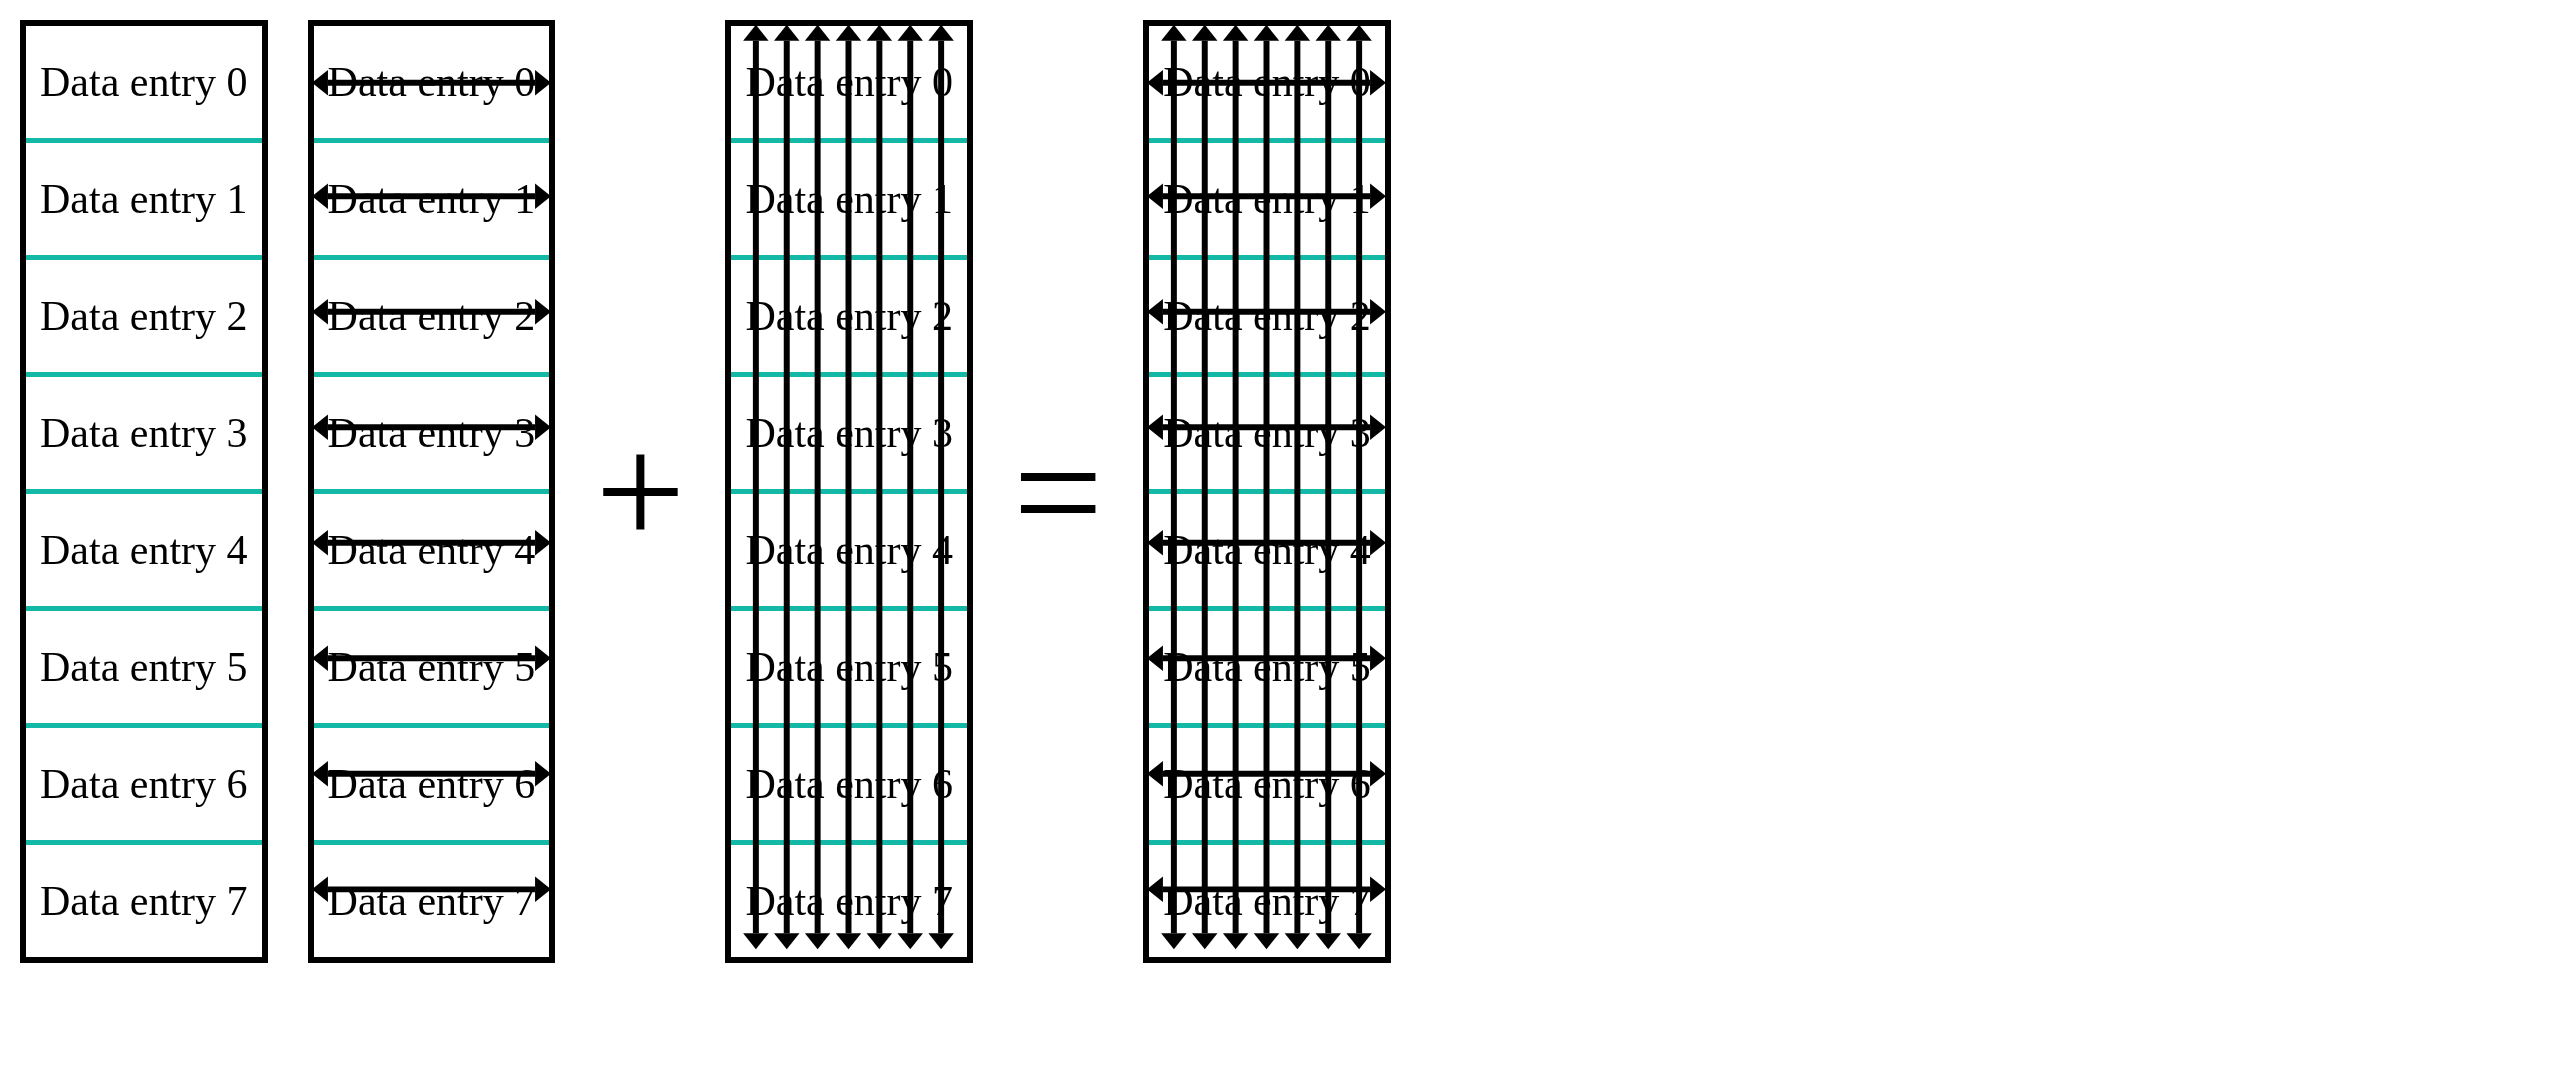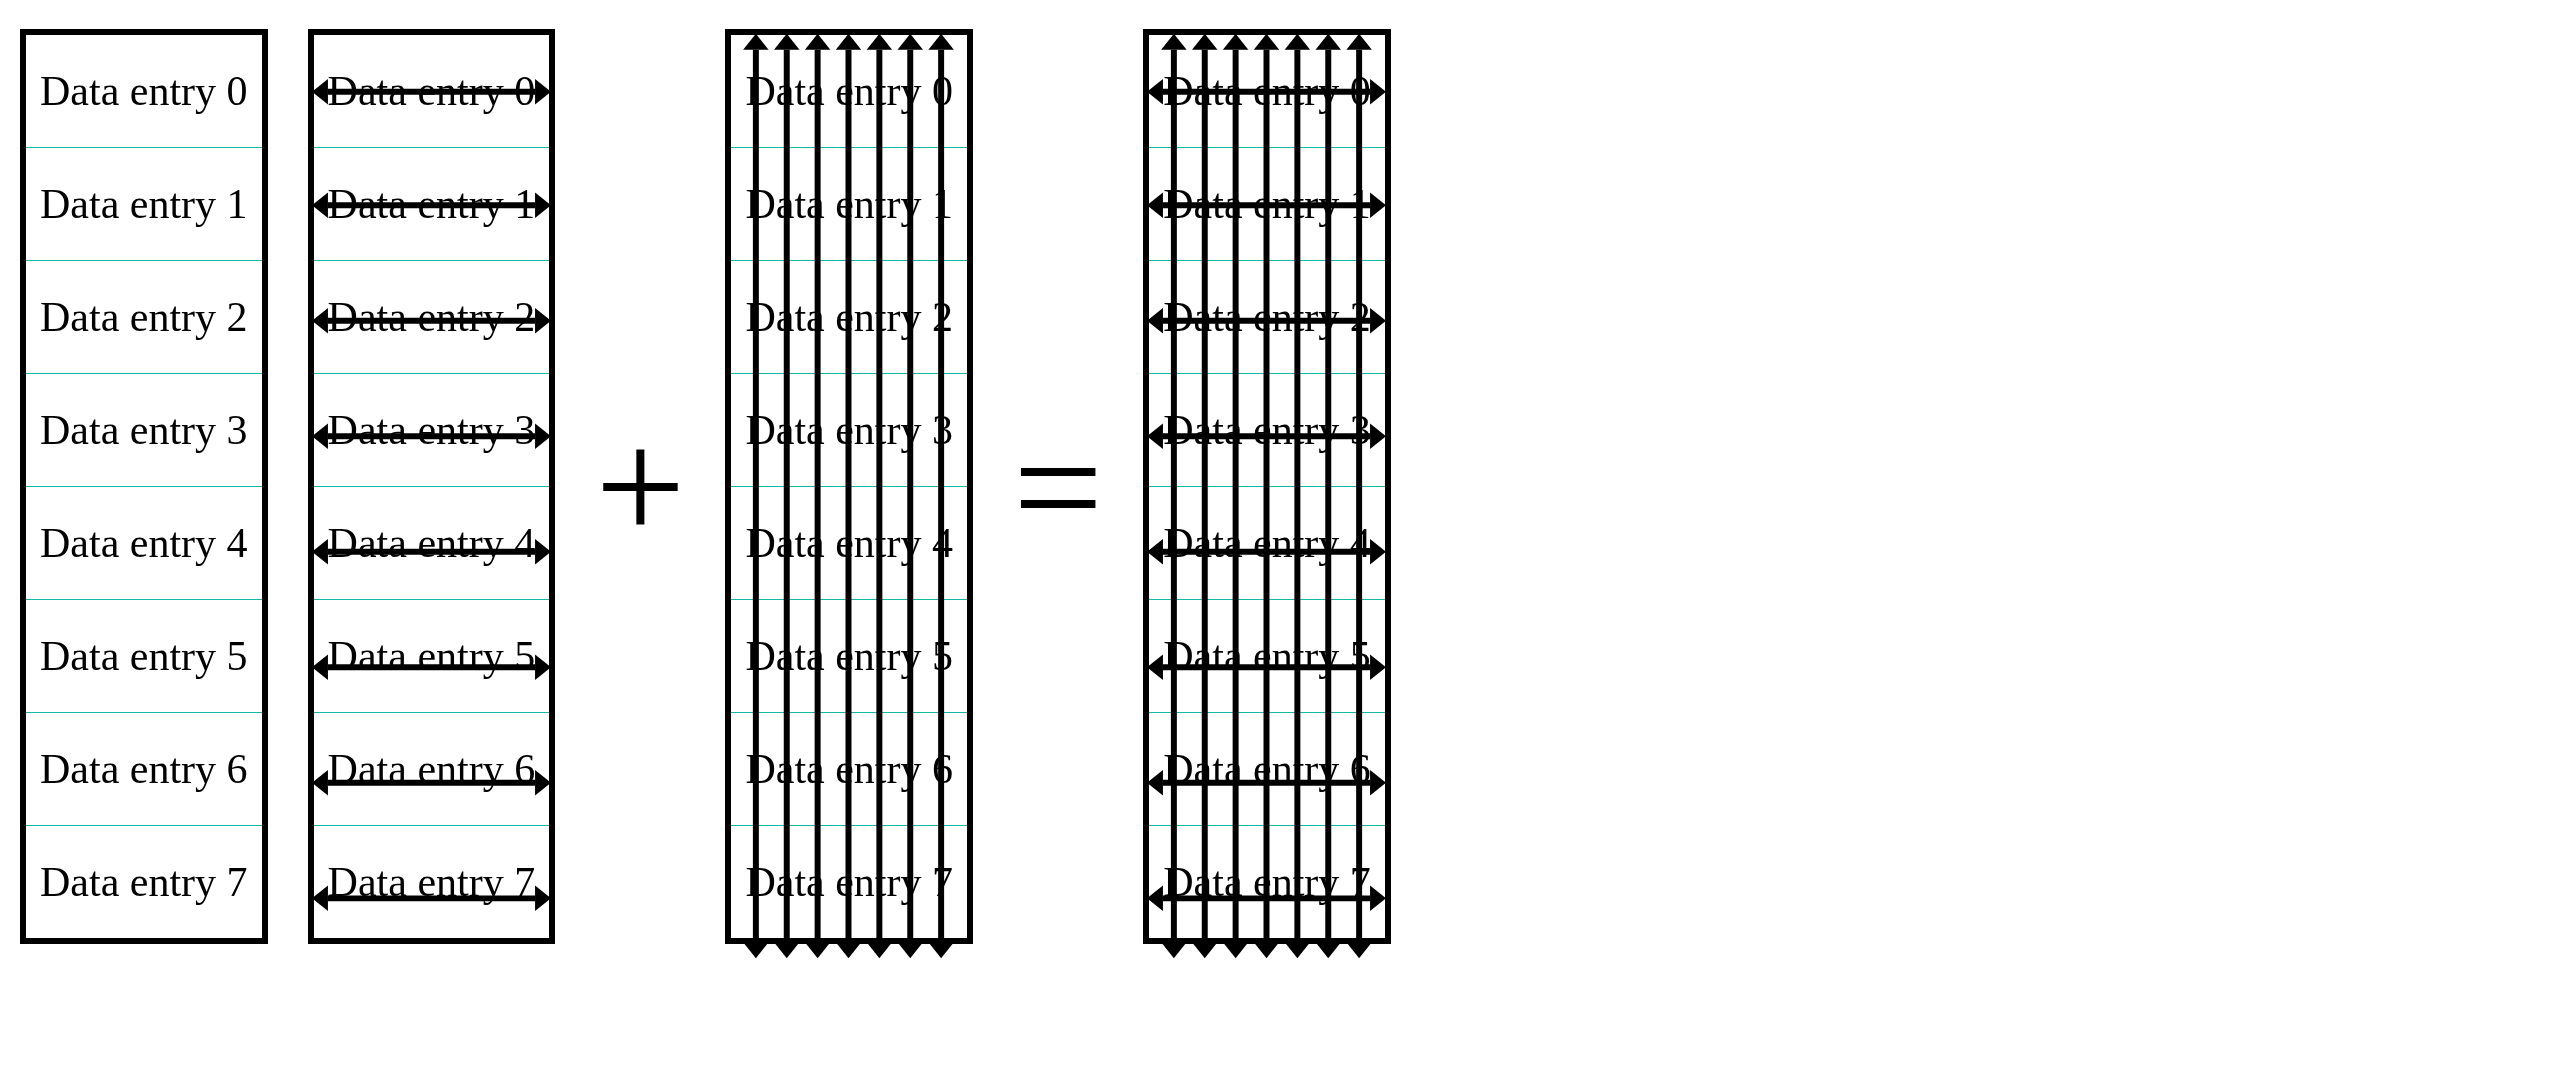--- a/index.html
+++ b/index.html
@@ -8,34 +8,34 @@
     background: #fff;
   }
   body {
     font-family: "Times New Roman", Times, serif;
     font-size: 42px;
     color: #000;
   }
   .stage {
     display: flex;
     align-items: center;
-    padding: 29px 20px;
+    padding: 20px 20px;
   }
   .col {
     position: relative;
     display: inline-block;
   }
   .box {
     border: 6px solid #000;
   }
   .row {
     height: 112px;
     line-height: 112px;
     padding: 0 14px 0 14px;
-    border-top: 1px solid #14b8a6;
+    border-top: 5px solid #14b8a6;
     white-space: nowrap;
     position: relative;
   }
   .row:first-child { border-top: none; }
   .gap     { width: 40px; }
   .opgap   { width: 40px; }
   .op {
     font-size: 160px;
     font-weight: 300;
     line-height: 1;

